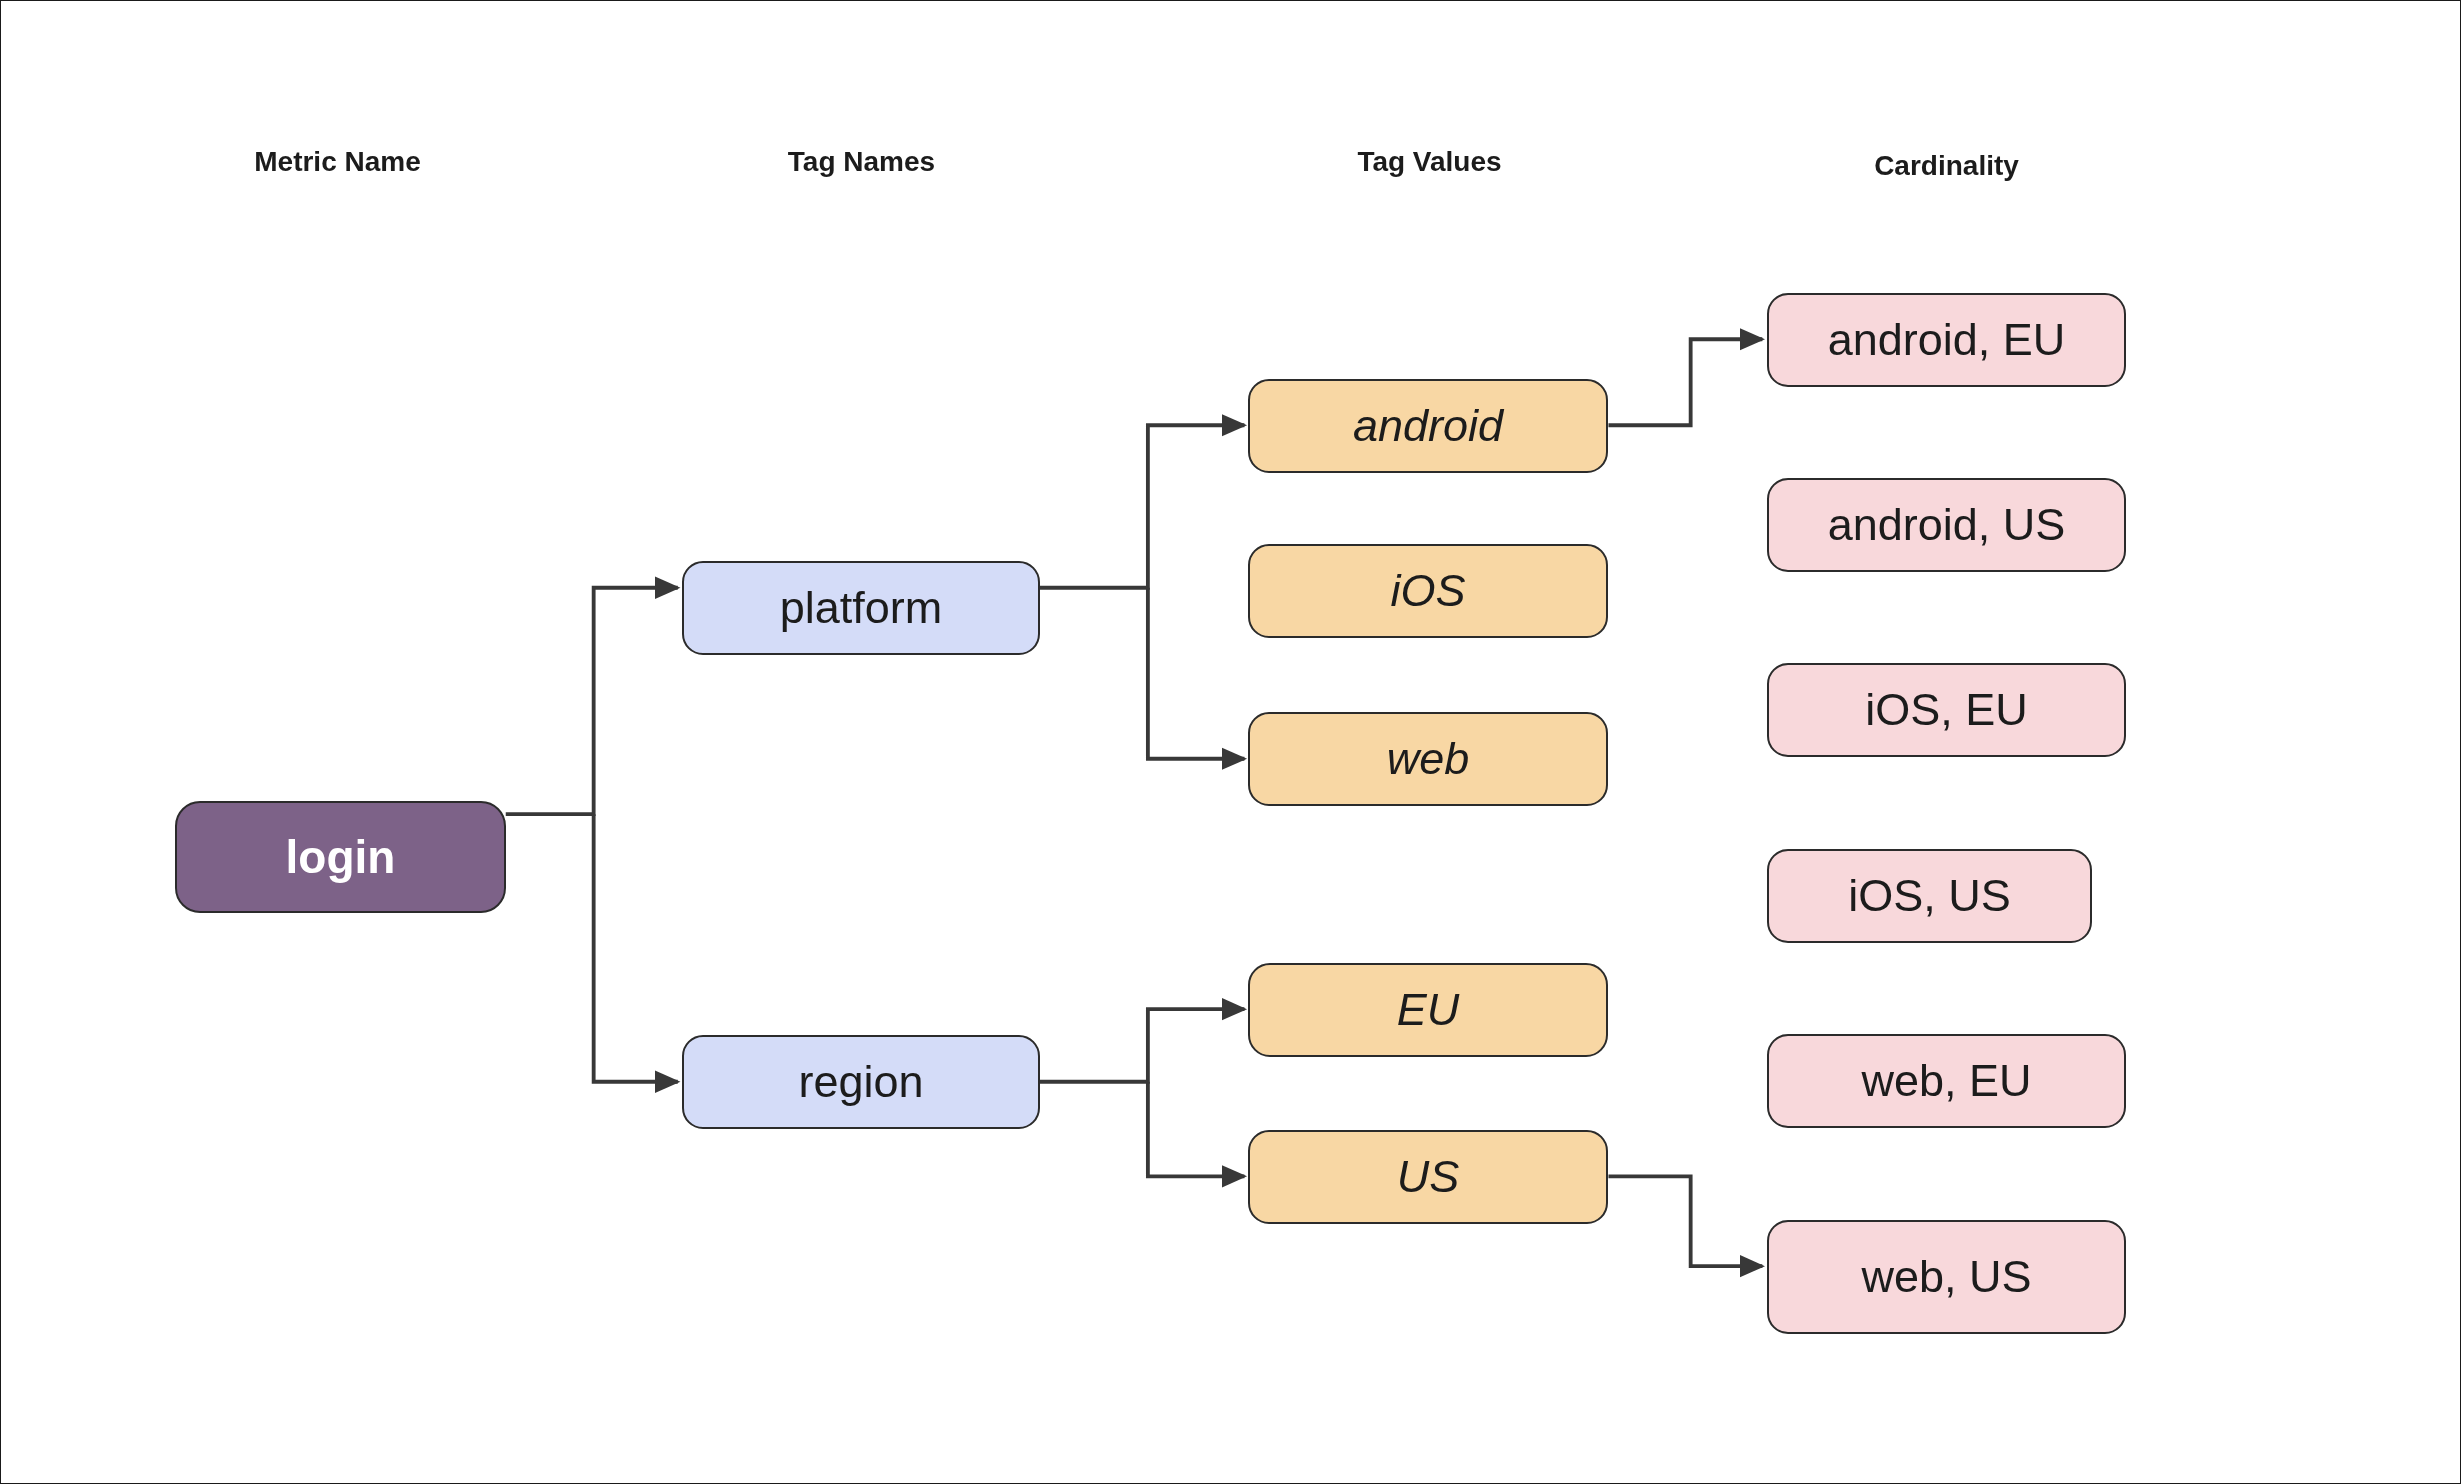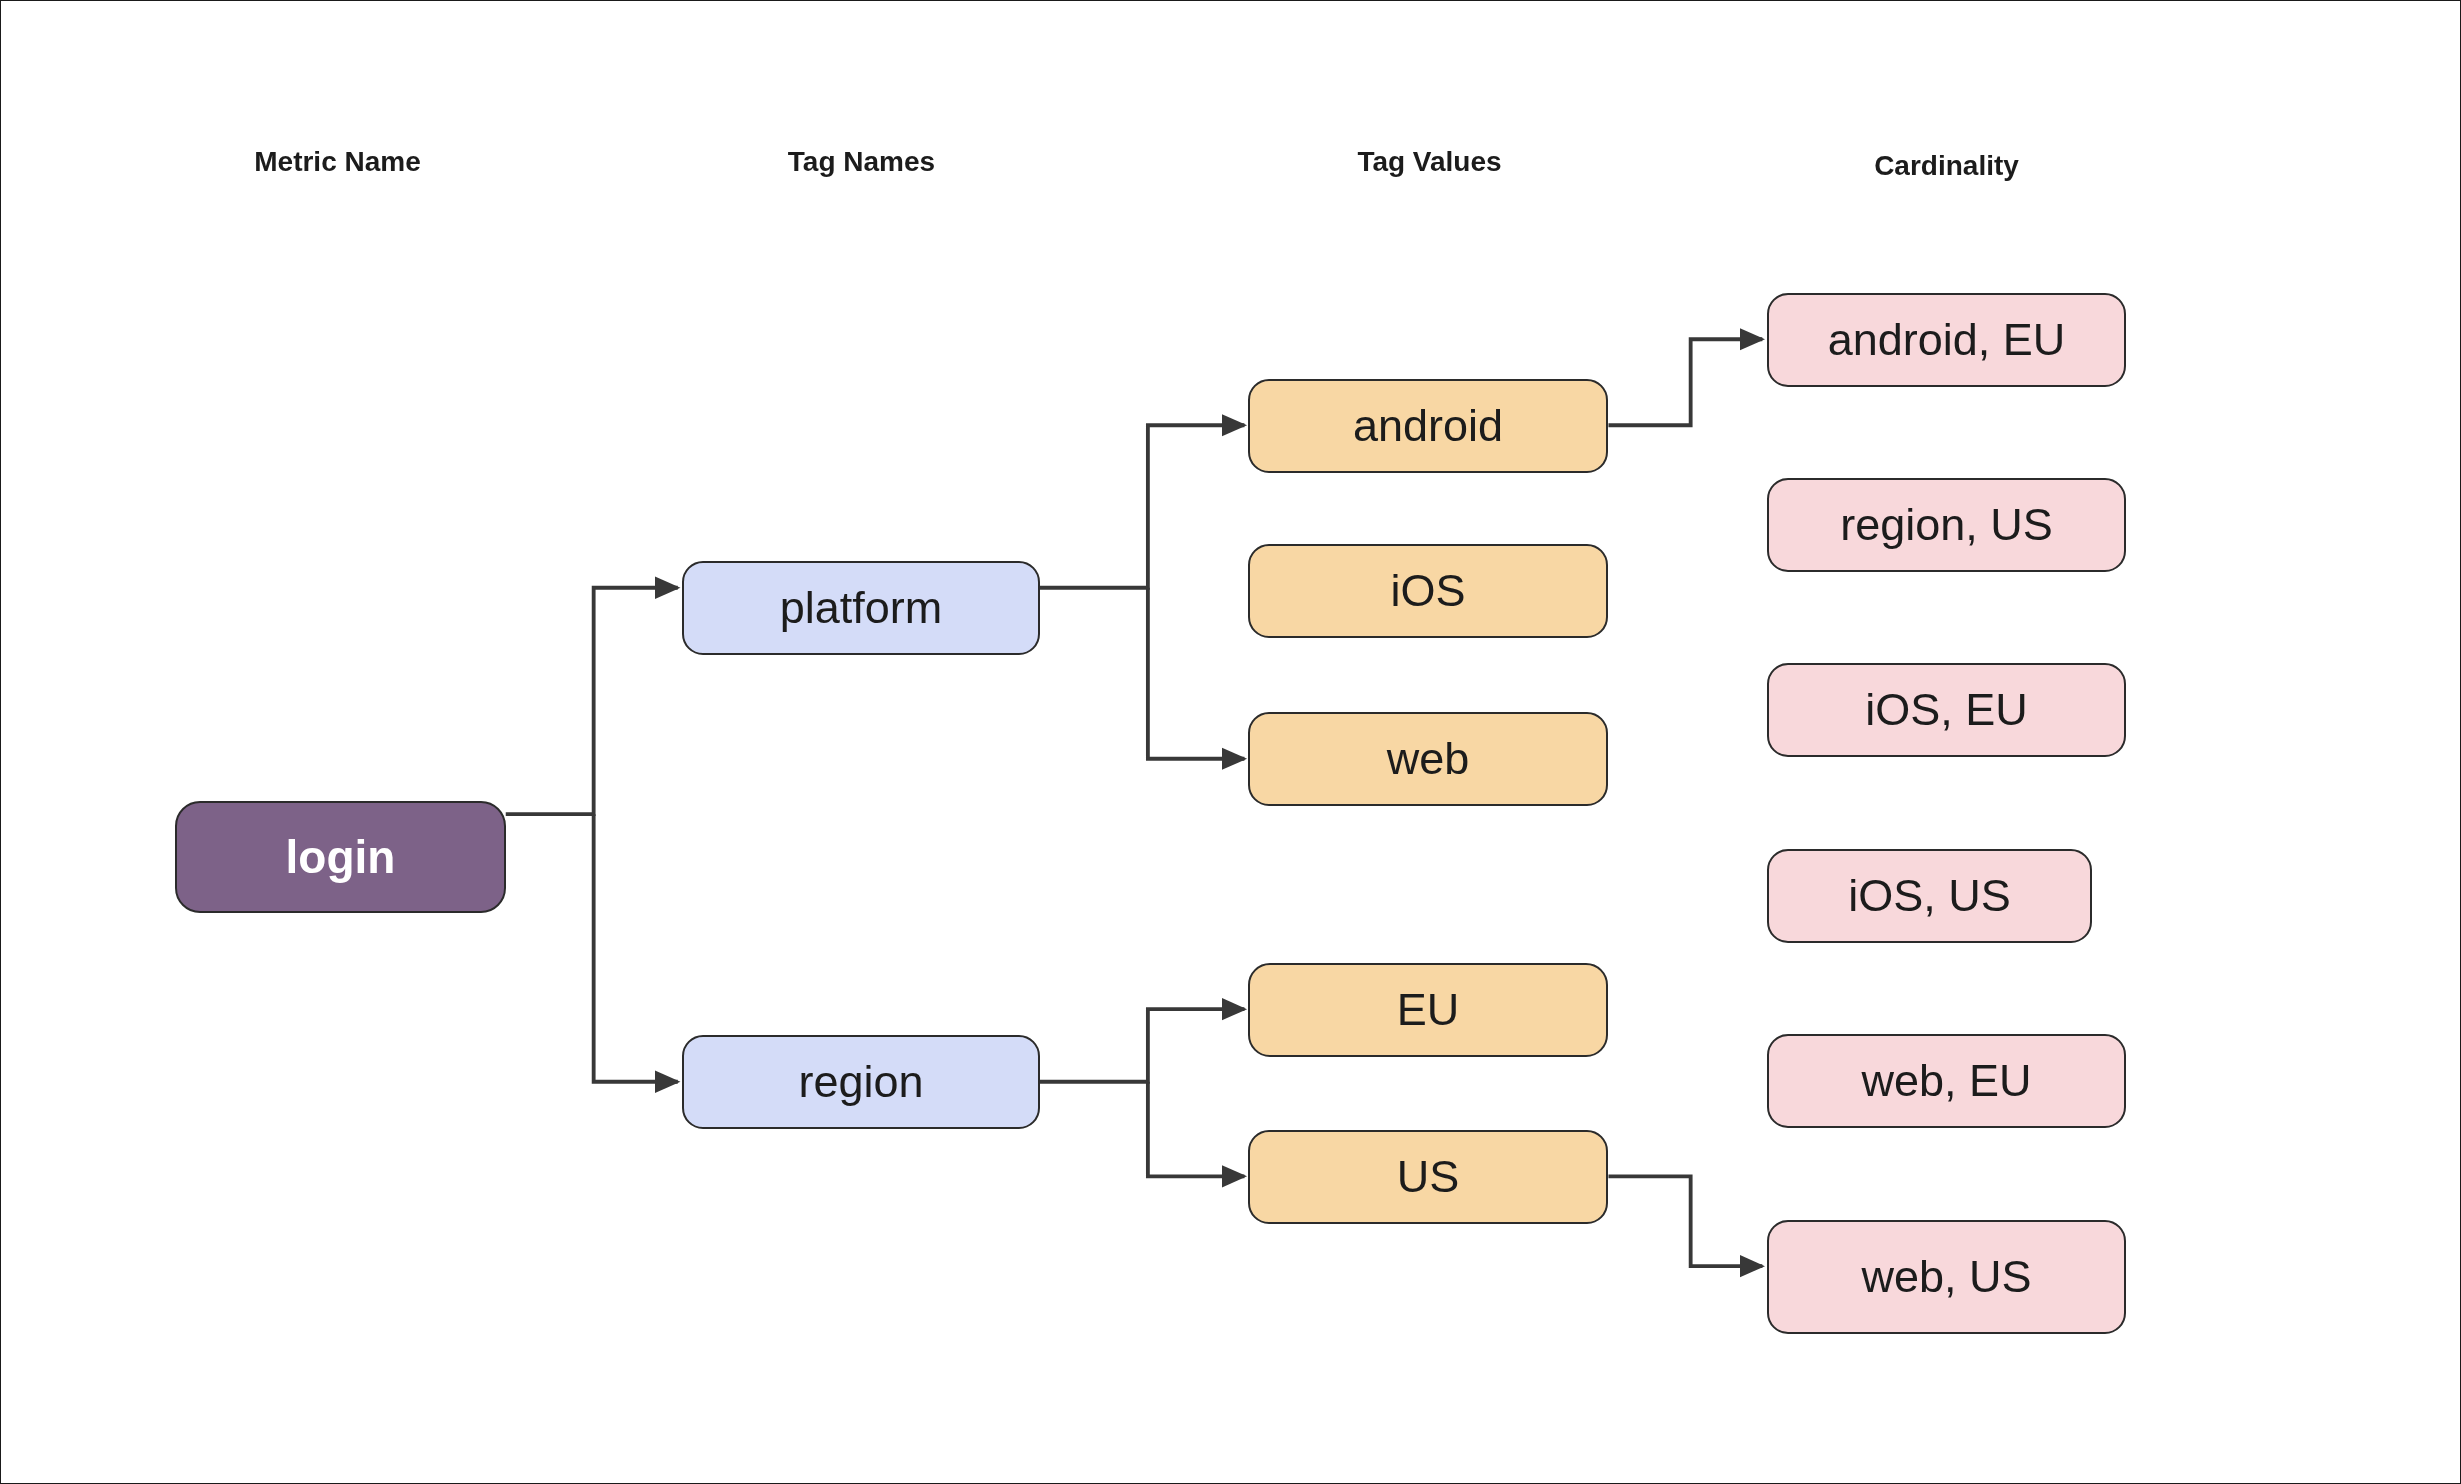--- a/index.html
+++ b/index.html
@@ -37,21 +37,21 @@
     white-space: nowrap;
   }
   .node--metric {
     background: var(--c-metric-fill, #7d6288);
     color: var(--c-metric-text, #ffffff);
     font-weight: bold;
     font-size: 46px;
     border-radius: 25px;
   }
   .node--tagname  { background: var(--c-tag-name-fill, #d4dcf8); }
-  .node--tagvalue { background: var(--c-tag-value-fill, #f8d7a4); }
+  .node--tagvalue { background: var(--c-tag-value-fill, #f8d7a4); font-style: italic; }
   .node--card     { background: var(--c-cardinality-fill, #f8d8db); }
 
   svg.edges { position: absolute; left: 0; top: 0; width: 2461px; height: 1484px; }
   .edge { stroke: var(--c-line, #383838); stroke-width: 4; fill: none; }
   #arrowhead path { fill: var(--c-line, #383838); }
 
   
   #n-login      { left: 174px;  top: 800px;  width: 331px; height: 112px; }
   #n-platform   { left: 681px;  top: 540px;  width: 358px; height: 94px; margin-top: 20px; }
   #n-region     { left: 681px;  top: 1034px; width: 358px; height: 94px; }
@@ -103,20 +103,20 @@
   <div class="node node--tagname" id="n-platform">platform</div>
   <div class="node node--tagname" id="n-region">region</div>
 
   <div class="node node--tagvalue" id="n-android">android</div>
   <div class="node node--tagvalue" id="n-ios">iOS</div>
   <div class="node node--tagvalue" id="n-web">web</div>
   <div class="node node--tagvalue" id="n-eu">EU</div>
   <div class="node node--tagvalue" id="n-us">US</div>
 
   <div class="node node--card" id="n-android-eu">android, EU</div>
-  <div class="node node--card" id="n-android-us">region, US</div>
+  <div class="node node--card" id="n-android-us">android, US</div>
   <div class="node node--card" id="n-ios-eu">iOS, EU</div>
   <div class="node node--card" id="n-ios-us">iOS, US</div>
   <div class="node node--card" id="n-web-eu">web, EU</div>
   <div class="node node--card" id="n-web-us">web, US</div>
 
 </div>
 
 
 </body></html>

